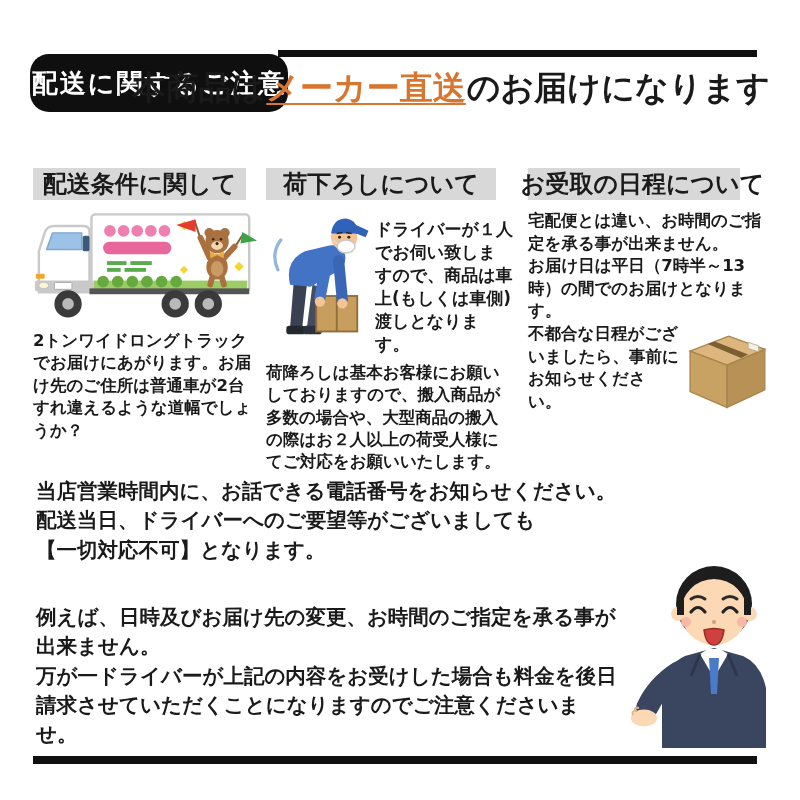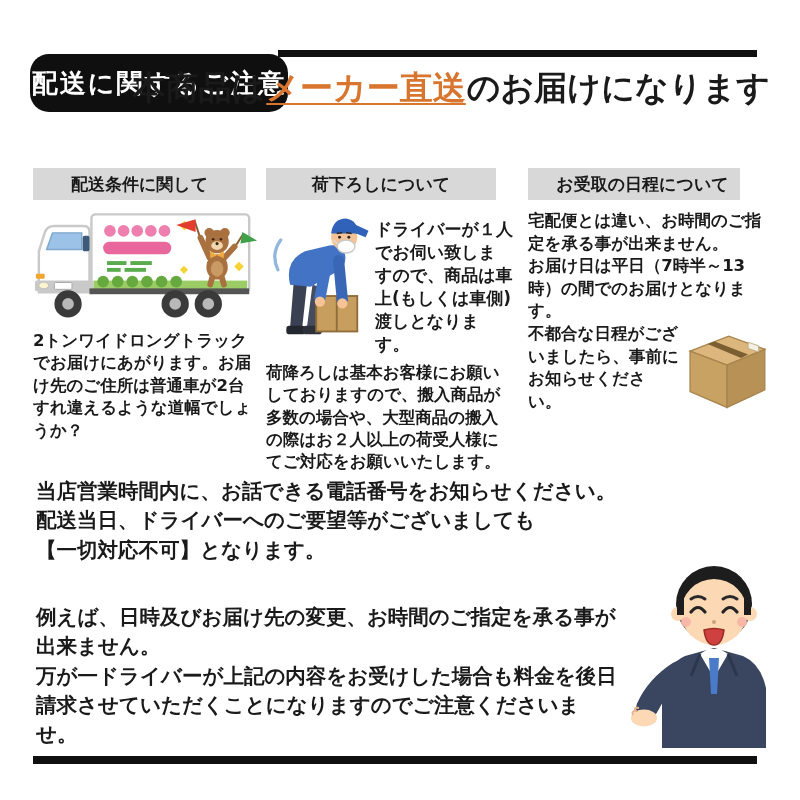--- a/index.html
+++ b/index.html
@@ -17,22 +17,22 @@
   .headline{
     position:absolute;left:296px;top:64px;width:474px;height:48px;
     display:flex;align-items:center;justify-content:flex-end;font-size:33px;white-space:nowrap;
   }
   .hl{color:#d8762f;text-decoration:underline;text-decoration-thickness:2px;text-underline-offset:4px;margin:0 1px;}
   .col{position:absolute;top:168px;}
   .col1{left:33px;width:226px;}
   .col2{left:266px;width:247px;}
   .col3{left:528px;width:243px;}
   .col-header{
-    height:32px;background:#d8d8d8;display:flex;align-items:center;justify-content:center;
-    font-size:17px;white-space:nowrap;
+    height:32px;background:#d8d8d8;display:flex;align-items:flex-start;justify-content:center;
+    font-size:24px;white-space:nowrap;
   }
   .col1 .col-header{width:213px;}
   .col2 .col-header{width:230px;}
   .col3 .col-header{width:195px;padding-left:17px;}
   .truck-svg{display:block;width:224px;height:118px;margin:6px 0 2px 0;}
   .col-body{margin:6px 0 0 0;font-size:16.5px;line-height:1.36;}
   .col2 .illu-row{display:flex;margin-top:12px;}
   .worker-svg{width:106px;height:126px;flex:0 0 auto;}
   .side-text{font-size:17px;line-height:1.35;margin:6px 0 0 3px;}
   .col3-body p{margin:0;font-size:16.5px;line-height:1.37;}

